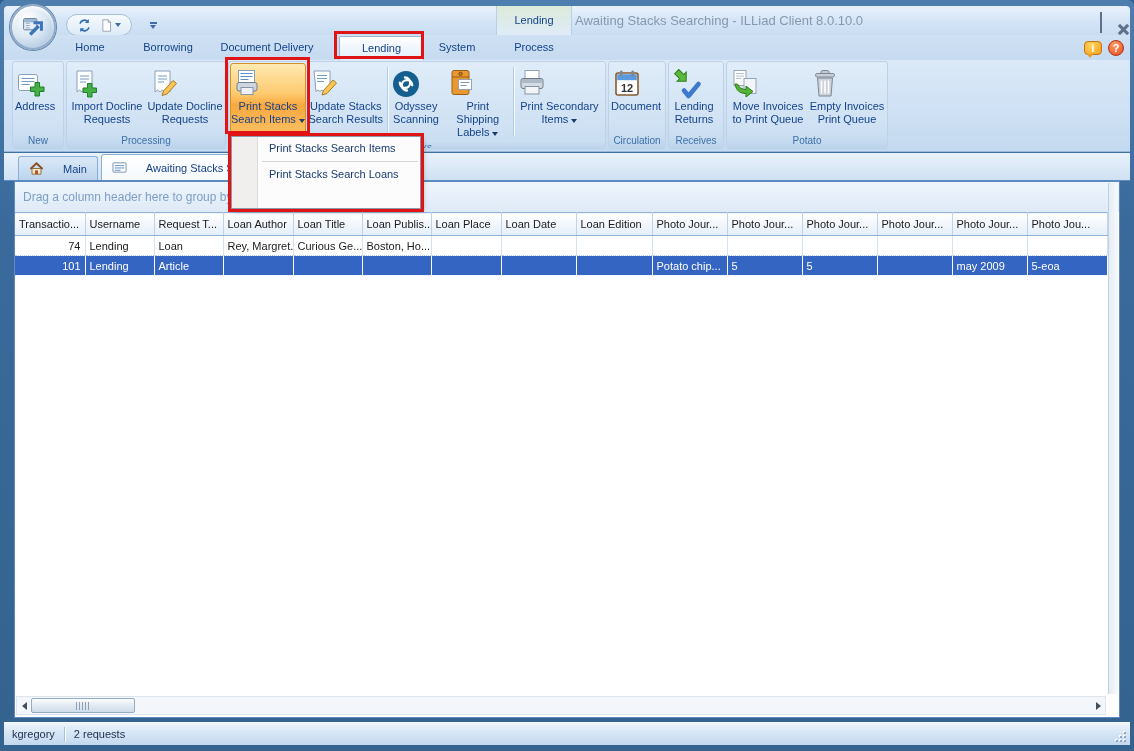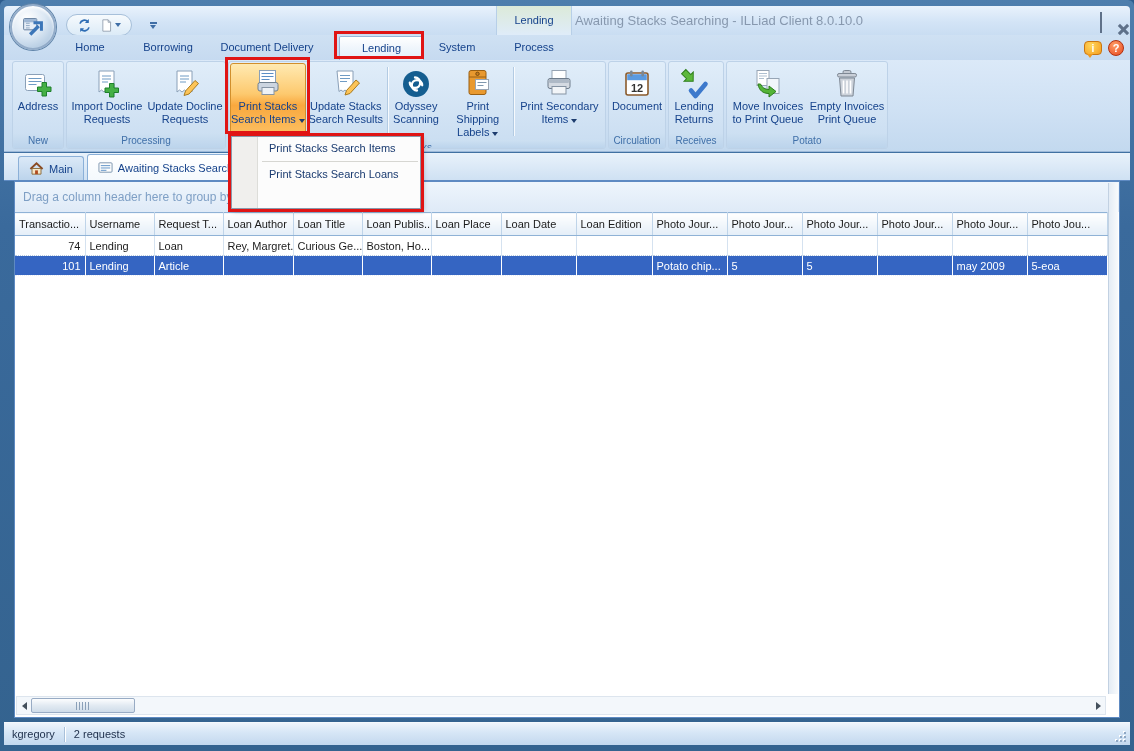--- a/index.html
+++ b/index.html
@@ -32,29 +32,29 @@
   .tab.active{height:24px;line-height:22px;background:linear-gradient(#ffffff,#f0f6fc 45%,#e2eef9);border:1px solid #98b7d8;border-bottom:none;border-radius:2px 2px 0 0;color:#15428b}
   .rib-help{position:absolute;right:10px;top:40px;display:flex;gap:6px;align-items:center}
   .bubble{width:18px;height:14px;background:radial-gradient(circle at 40% 30%,#ffd75e,#f59d1e);border:1px solid #c97612;border-radius:4px;position:relative;color:#fff;font-size:10px;font-weight:bold;text-align:center;line-height:13px}
   .bubble::after{content:"";position:absolute;left:2px;bottom:-4px;border-left:3px solid transparent;border-right:3px solid transparent;border-top:4px solid #ef9a20}
   .helpc{width:16px;height:16px;border-radius:50%;background:radial-gradient(circle at 40% 30%,#ff9e68,#e8481f);border:1px solid #b03010;color:#fff;font-weight:bold;font-size:11px;text-align:center;line-height:15px}
   
   .ribbon{position:absolute;left:4px;top:60px;width:1126px;height:92px;background:linear-gradient(#dbe9f8,#cfe1f4 55%,#c3d9ef);border-bottom:1px solid #9db9d9;display:flex;align-items:stretch;padding:1px 0 2px 8px;gap:2px}
   .rgroup{display:flex;flex-direction:column;background:linear-gradient(#e0edf9,#d2e3f4 60%,#c9ddf1);border:1px solid #bdd2e8;border-radius:3px;overflow:hidden}
   .rgroup-body{flex:1;display:flex;align-items:stretch;padding:1px 1px 0}
   .rgroup-label{height:15px;font-size:10px;line-height:15px;color:#3f6fa8;text-align:center;background:linear-gradient(#cde0f2,#bcd4ec);white-space:nowrap;overflow:hidden}
-  .rbtn{display:flex;flex-direction:column;align-items:center;padding-top:3px;border:1px solid transparent;border-radius:3px}
+  .rbtn{display:flex;flex-direction:column;align-items:flex-start;padding-top:3px;border:1px solid transparent;border-radius:3px}
   .ricon{height:33px;display:flex;align-items:center;justify-content:center}
   .rlabel{font-size:11px;line-height:13px;color:#15428b;text-align:center;white-space:normal}
   .rbtn.hot{background:linear-gradient(#ffeab2,#fdc96e 40%,#f9a83e 55%,#fcc367);border:1px solid #d18f2c}
   .vdiv{width:1px;background:#b3cbe3;margin:4px 1px;box-shadow:1px 0 0 rgba(255,255,255,.8)}
   .dcaret{display:inline-block;width:0;height:0;border-left:3px solid transparent;border-right:3px solid transparent;border-top:4px solid #1d3c6e;margin-left:3px}
   
   .midstrip{position:absolute;left:4px;top:153px;width:1126px;height:28px;background:linear-gradient(#e9f2fb,#cfe1f3);border-bottom:1px solid #5e8ac2;display:flex;align-items:flex-end;padding-left:14px}
-  .dtab{height:24px;display:flex;align-items:center;gap:5px;font-size:11px;color:#15428b;padding:0 10px;border:1px solid #8bb0d8;border-bottom:none;border-radius:3px 3px 0 0;background:linear-gradient(#dbe9f7,#bcd4ec);margin-right:3px;white-space:nowrap}
+  .dtab{height:24px;display:flex;align-items:center;gap:19px;font-size:11px;color:#15428b;padding:0 10px;border:1px solid #8bb0d8;border-bottom:none;border-radius:3px 3px 0 0;background:linear-gradient(#dbe9f7,#bcd4ec);margin-right:3px;white-space:nowrap}
   .dtab.active{background:linear-gradient(#ffffff,#f4f9fd);height:26px}
   
   .content{position:absolute;left:14px;top:181px;width:1106px;height:537px;background:#fff;border:1px solid #5e8ac2}
   .grouphint{position:absolute;left:0;top:0;width:100%;height:30px;background:linear-gradient(#eef5fc,#dfeaf7);font-size:12px;color:#7e9fc5;line-height:30px;padding-left:8px;white-space:nowrap;overflow:hidden}
   table.grid{position:absolute;left:0;top:30px;width:1093px;border-collapse:collapse;table-layout:fixed}
   .grid th{height:23px;background:linear-gradient(#ffffff,#e4eef8);border-top:1px solid #8fb2d6;border-bottom:1px solid #8fb2d6;border-right:1px solid #bfd4e9;font-weight:normal;font-size:11px;color:#1b1b1b;text-align:left;padding:0 4px;white-space:nowrap;overflow:hidden}
   .grid td{height:20px;font-size:11px;color:#1b1b1b;padding:0 4px;white-space:nowrap;overflow:hidden;border-right:1px solid #d5e2f0;border-bottom:1px dotted #b9cbdf}
   .grid td.num{text-align:right}
   .grid tr.selected td{background:#3565c2;color:#fff;border-right:1px solid rgba(255,255,255,.55);border-top:1px dotted #e9eef8;border-bottom:1px dotted #e9eef8}
   .vscroll{position:absolute;right:1px;top:1px;bottom:23px;width:10px;background:linear-gradient(90deg,#e4ecf5,#f8fafc);border-left:1px solid #c2d1e2}

